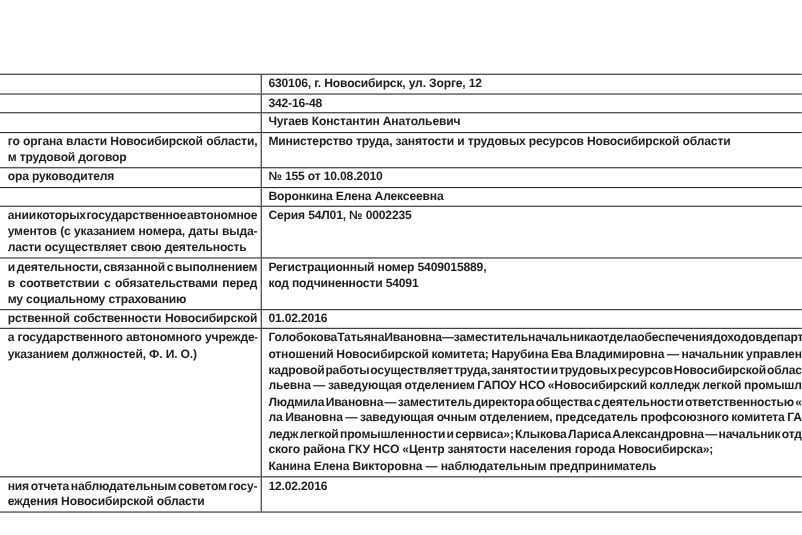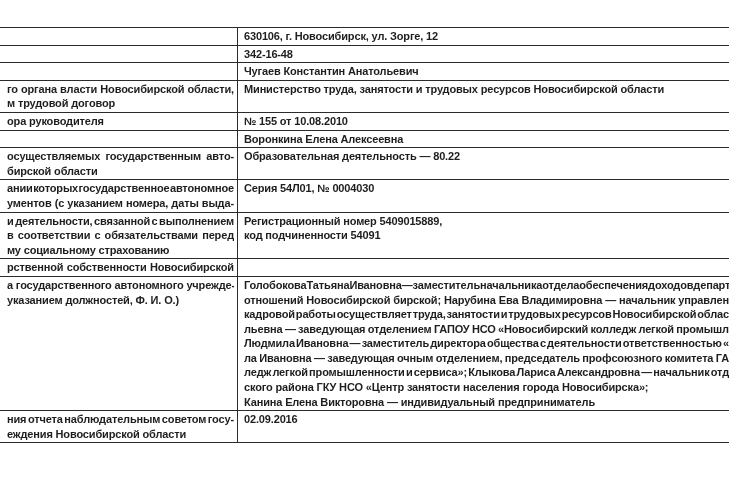--- a/index.html
+++ b/index.html
@@ -6,20 +6,21 @@
     margin: 0; padding: 0;
     width: 729px; height: 486px;
     overflow: hidden;
     background: #ffffff;
     font-family: "Liberation Sans", "DejaVu Sans", sans-serif;
   }
   .page {
     position: relative;
     width: 729px; height: 342px;
     background: #ffffff;
+    margin-top: 40px;
   }
   .doc-table {
     position: absolute;
     top: 27px; left: 0;
     width: 729px;
     border-top: 1.2px solid #2b2b2b;
     color: #1e1e1e;
     font-size: 11px;
     font-weight: 700;
     letter-spacing: -0.15px;
@@ -102,49 +103,37 @@
       </div>
       <div class="row">
         <div class="cell label"></div>
         <div class="cell value">
           <div class="line">Воронкина Елена Алексеевна</div>
         </div>
       </div>
       <div class="row">
         <div class="cell label">
           <div class="line stretch">
-            <span>осуществляемых</span>
-            <span>государственным</span>
-            <span>авто-</span>
-          </div>
-          <div class="line">бирской области</div>
-        </div>
-        <div class="cell value">
-          <div class="line">Образовательная деятельность — 80.22</div>
-        </div>
-      </div>
-      <div class="row">
-        <div class="cell label">
-          <div class="line stretch">
             <span>ании</span>
             <span>которых</span>
             <span>государственное</span>
             <span>автономное</span>
           </div>
           <div class="line stretch">
             <span>ументов</span>
             <span>(с</span>
             <span>указанием</span>
             <span>номера,</span>
             <span>даты</span>
             <span>выда-</span>
           </div>
-        </div>
-        <div class="cell value">
-          <div class="line">Серия 54Л01, № 0004030</div>
+          <div class="line">ласти осуществляет свою деятельность</div>
+        </div>
+        <div class="cell value">
+          <div class="line">Серия 54Л01, № 0002235</div>
         </div>
       </div>
       <div class="row">
         <div class="cell label">
           <div class="line stretch">
             <span>и</span>
             <span>деятельности,</span>
             <span>связанной</span>
             <span>с</span>
             <span>выполнением</span>
@@ -163,20 +152,23 @@
           <div class="line">код подчиненности 54091</div>
         </div>
       </div>
       <div class="row">
         <div class="cell label">
           <div class="line stretch">
             <span>рственной</span>
             <span>собственности</span>
             <span>Новосибирской</span>
           </div>
+        </div>
+        <div class="cell value">
+          <div class="line">01.02.2016</div>
         </div>
       </div>
       <div class="row">
         <div class="cell label">
           <div class="line">а государственного автономного учрежде-</div>
           <div class="line">указанием должностей, Ф. И. О.)</div>
         </div>
         <div class="cell value">
           <div class="line stretch">
             <span>Голобокова</span>
@@ -186,21 +178,21 @@
             <span>заместитель</span>
             <span>начальника</span>
             <span>отдела</span>
             <span>обеспечения</span>
             <span>доходов</span>
             <span>департ</span>
           </div>
           <div class="line stretch">
             <span>отношений</span>
             <span>Новосибирской</span>
-            <span>бирской;</span>
+            <span>комитета;</span>
             <span>Нарубина</span>
             <span>Ева</span>
             <span>Владимировна</span>
             <span>—</span>
             <span>начальник</span>
             <span>управлен</span>
           </div>
           <div class="line stretch">
             <span>кадровой</span>
             <span>работы</span>
@@ -256,32 +248,32 @@
             <span>и</span>
             <span>сервиса»;</span>
             <span>Клыкова</span>
             <span>Лариса</span>
             <span>Александровна</span>
             <span>—</span>
             <span>начальник</span>
             <span>отд</span>
           </div>
           <div class="line">ского района ГКУ НСО «Центр занятости населения города Новосибирска»;</div>
-          <div class="line">Канина Елена Викторовна — индивидуальный предприниматель</div>
+          <div class="line">Канина Елена Викторовна — наблюдательным предприниматель</div>
         </div>
       </div>
       <div class="row">
         <div class="cell label">
           <div class="line stretch">
             <span>ния</span>
             <span>отчета</span>
             <span>наблюдательным</span>
             <span>советом</span>
             <span>госу-</span>
           </div>
           <div class="line">еждения Новосибирской области</div>
         </div>
         <div class="cell value">
-          <div class="line">02.09.2016</div>
+          <div class="line">12.02.2016</div>
         </div>
       </div>
     </div>
 </div>
 
 </body></html>

